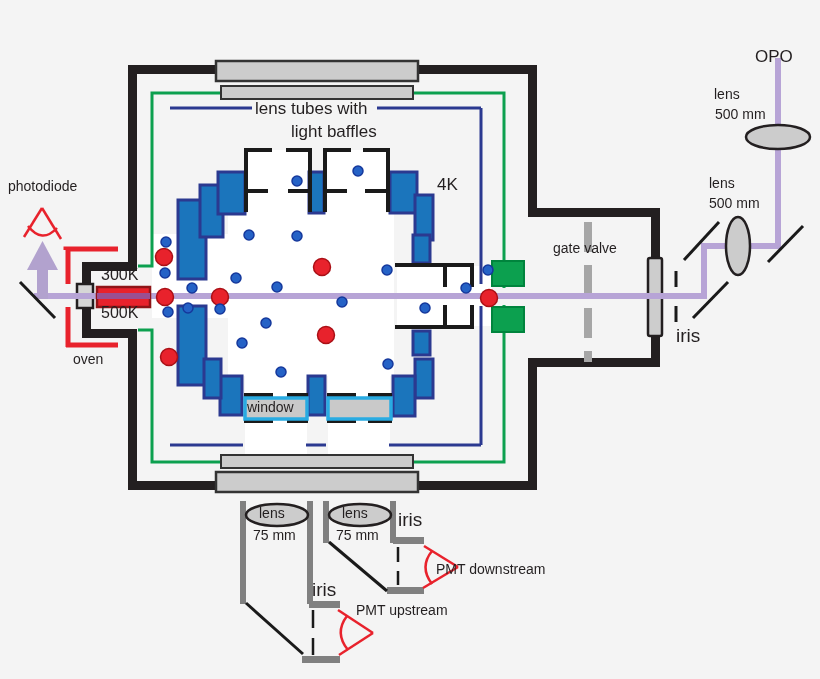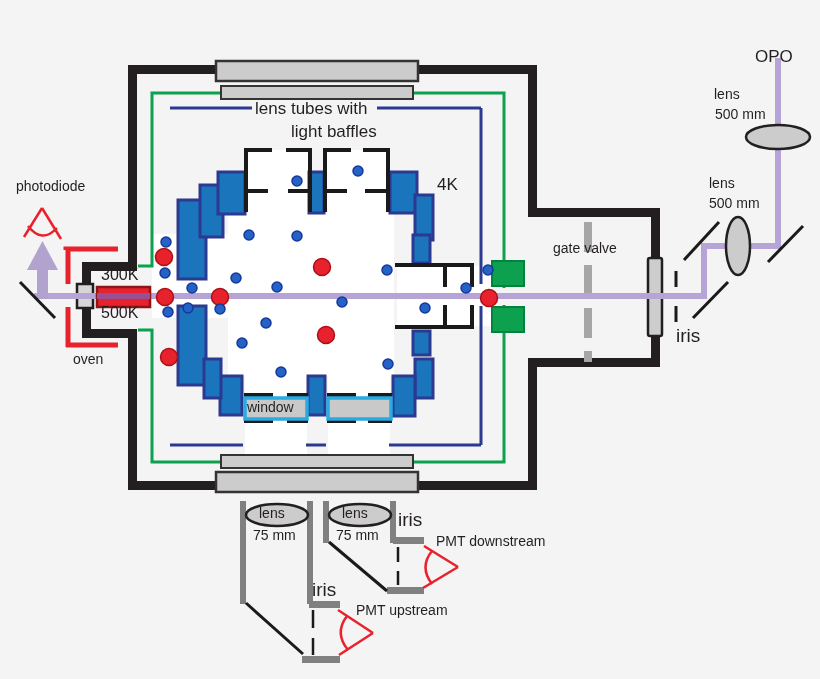--- a/index.html
+++ b/index.html
@@ -234,21 +234,21 @@
         <circle cx="242" cy="343" r="5"></circle>
         <circle cx="281" cy="372" r="5"></circle>
         <circle cx="388" cy="364" r="5"></circle>
         <circle cx="387" cy="270" r="5"></circle>
         <circle cx="425" cy="308" r="5"></circle>
         <circle cx="466" cy="288" r="5"></circle>
         <circle cx="488" cy="270" r="5"></circle>
       </g>
 </svg>
 
-<div class="lbl fs15" style="left:16px;top:179px;text-align:center;">photodiode</div>
+<div class="lbl fs15" style="left:8px;top:179px;text-align:center;">photodiode</div>
 <div class="lbl fs15" style="left:73px;top:352px;">oven</div>
 <div class="lbl fs16" style="left:101px;top:267px;">300K</div>
 <div class="lbl fs16" style="left:101px;top:305px;">500K</div>
 <div class="lbl fs17" style="left:255px;top:100px;">lens tubes with</div>
 <div class="lbl fs17" style="left:255px;top:123px;margin-left:36px;">light baffles</div>
 <div class="lbl fs17" style="left:437px;top:176px;">4K</div>
 <div class="lbl fs15" style="left:553px;top:241px;">gate valve</div>
 <div class="lbl fs15" style="left:247px;top:400px;">window</div>
 <div class="lbl fs17" style="left:755px;top:34px;margin-top:14px;">OPO</div>
 
@@ -257,16 +257,16 @@
 <div class="lbl fs15" style="left:709px;top:176px;">lens</div>
 <div class="lbl fs15" style="left:709px;top:196px;">500 mm</div>
 <div class="lbl fs14" style="left:676px;top:326px;">iris</div>
 
 <div class="lbl fs15" style="left:259px;top:506px;">lens</div>
 <div class="lbl fs15" style="left:253px;top:528px;">75 mm</div>
 <div class="lbl fs15" style="left:342px;top:506px;">lens</div>
 <div class="lbl fs15" style="left:336px;top:528px;">75 mm</div>
 <div class="lbl fs14" style="left:312px;top:580px;">iris</div>
 <div class="lbl fs14" style="left:398px;top:510px;">iris</div>
-<div class="lbl fs15" style="left:436px;top:534px;">PMT downstream</div>
+<div class="lbl fs15" style="left:436px;top:562px;">PMT downstream</div>
 <div class="lbl fs15" style="left:356px;top:603px;text-align:right;">PMT upstream</div>
 
 </div>
 
 </body></html>

